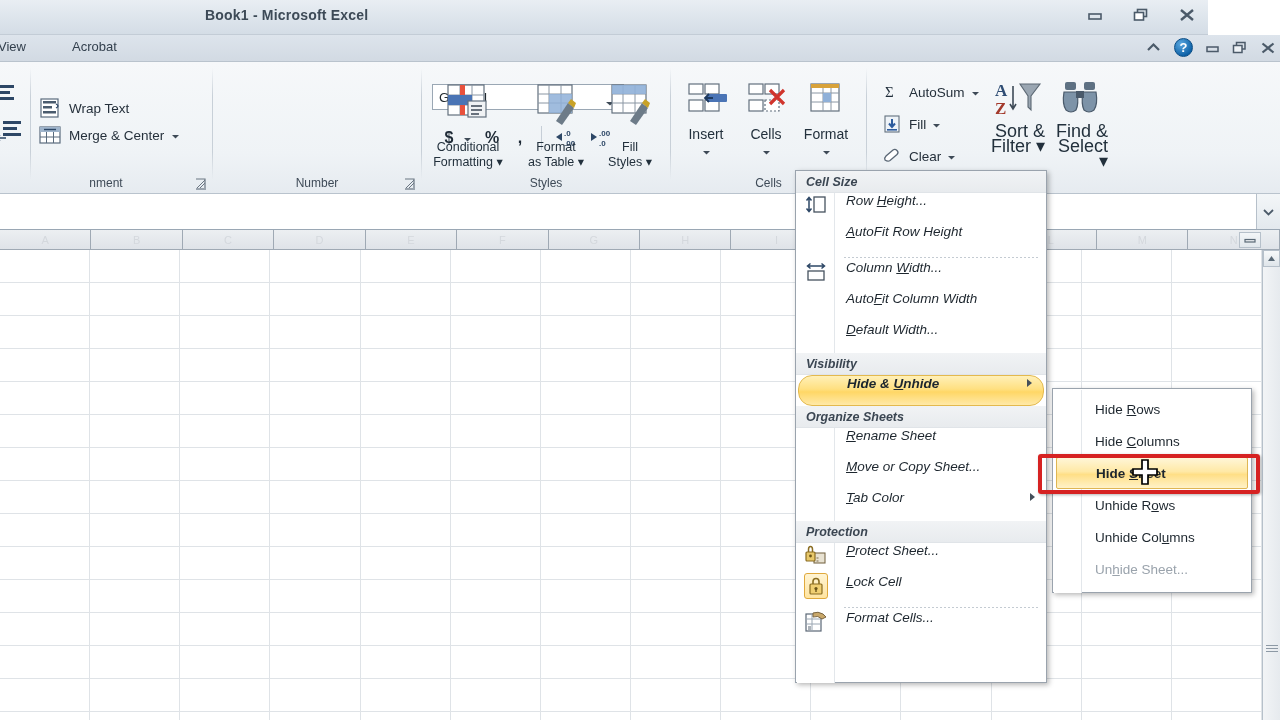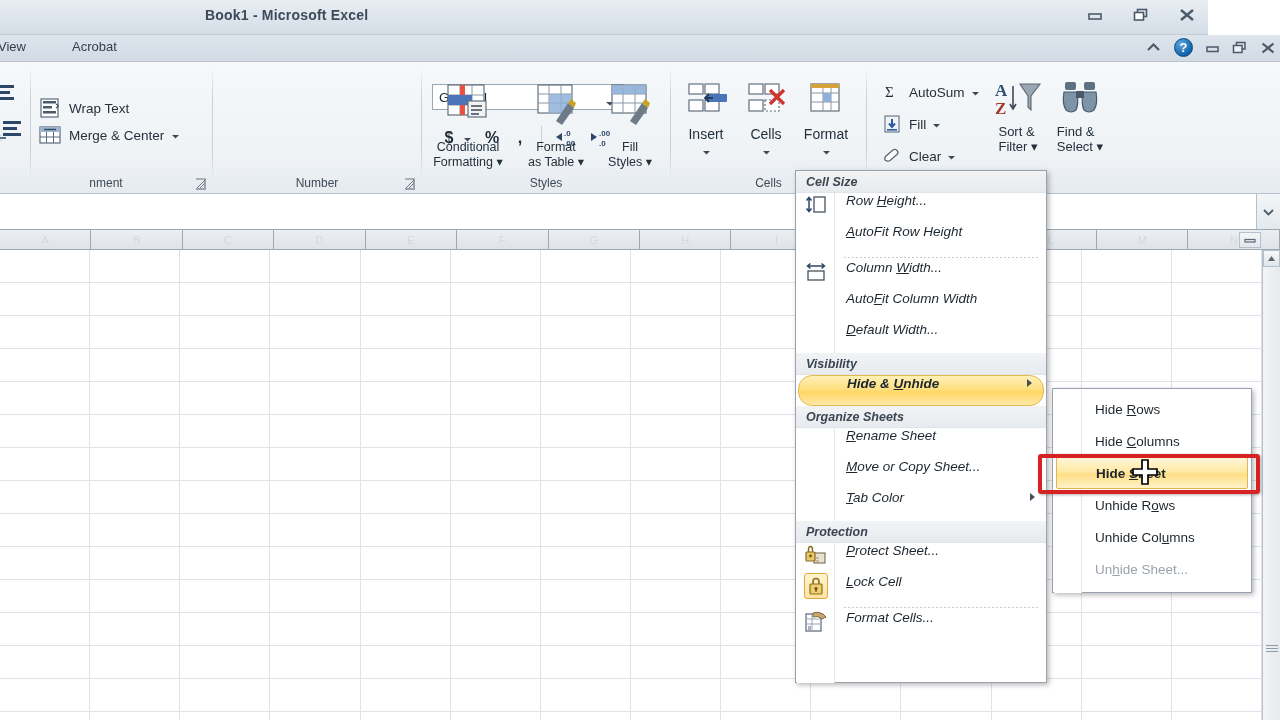--- a/index.html
+++ b/index.html
@@ -122,21 +122,21 @@
   .editrow {
     position: absolute; display: flex; align-items: center; gap: 6px;
     font-size: 13.5px; color: #25303b;
   }
   .editrow .gl { width: 22px; height: 20px; display: flex; align-items: center; justify-content: center; }
   .edbig {
     position: absolute; top: 14px; width: 56px;
     display: flex; flex-direction: column; align-items: center;
   }
   .edbig .ic { height: 48px; display: flex; align-items: center; justify-content: center; }
-  .edbig .lb { font-size: 13px; color: #22303c; text-align: left; line-height: 15px; }
+  .edbig .lb { font-size: 18px; color: #22303c; text-align: right; line-height: 15px; }
 
   
   .fbar {
     position: absolute; left: 0; top: 194px; width: 1280px; height: 36px;
     background: #fff; border-bottom: 1px solid #9aa7b4;
   }
   .fbar-caret {
     position: absolute; right: 0px; top: 0px; width: 24px; height: 35px;
     background: linear-gradient(to bottom,#f3f6f8,#e3e9ee);
     border-left: 1px solid #b6c0ca;

